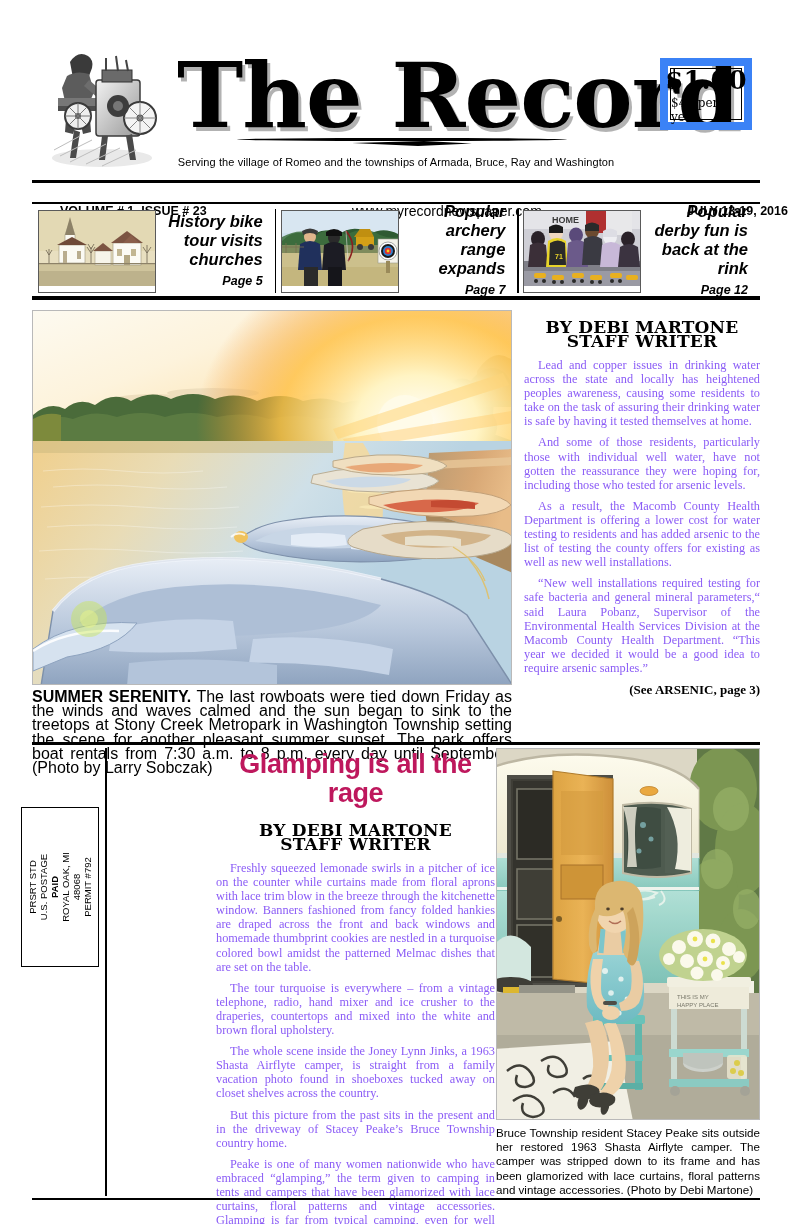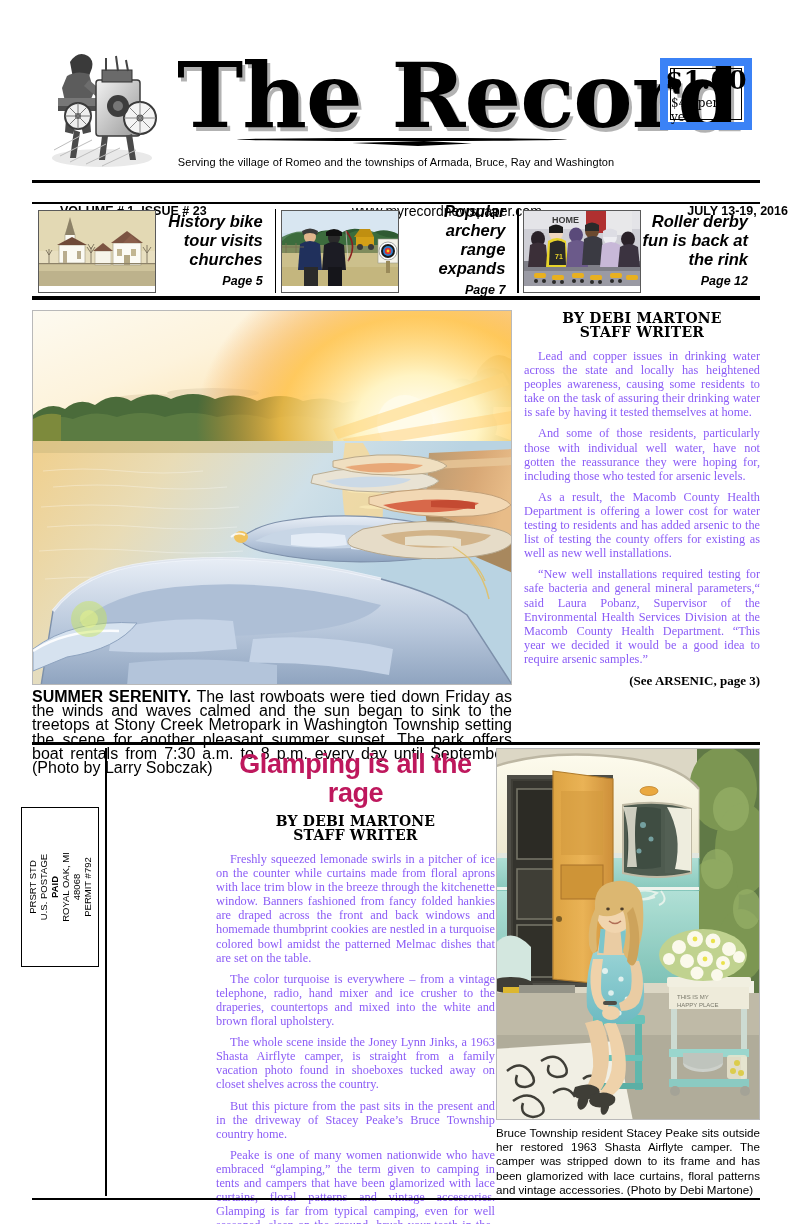--- a/index.html
+++ b/index.html
@@ -60,21 +60,21 @@
      border:1px solid #b9b9b9; overflow:hidden; }
   .hero-caption { position:absolute; left:32px; top:690px; width:480px;
      font-size:16px; line-height:14.2px; color:#000; text-align:justify; }
   .hero-caption b { font-weight:700; }
 
   
   .lead { position:absolute; left:524px; top:305px; width:236px; }
   .lead-hl { font-size:35px; line-height:36px; font-weight:700; color:#000;
      letter-spacing:-0.6px; }
   .byline { text-align:center; font-family:"DejaVu Serif", serif; font-weight:700;
-     font-size:14px; line-height:13.5px; margin-top:7px; letter-spacing:0.2px; }
+     font-size:17px; line-height:13.5px; margin-top:16px; letter-spacing:0.2px; }
   .body-serif { font-family:"Liberation Serif", serif; font-size:12.3px; line-height:14.1px;
      text-align:justify; color:#8b5cf6; }
   .body-serif p { text-indent:14px; margin-top:7px; }
   .body-serif p:first-child { margin-top:10px; }
   .jumpline { text-align:right; font-family:"Liberation Serif", serif;
      font-weight:700; font-size:13px; margin-top:7px; }
 
   
   .mid-rule { position:absolute; left:32px; top:742px; width:728px; height:2.5px; background:#000; }
   .vert-rule-left { position:absolute; left:105px; top:748px; width:1.5px; height:448px; background:#000; }
@@ -328,21 +328,21 @@
             <circle cx="50" cy="70" r="2"></circle>
               <circle cx="58" cy="70" r="2"></circle>
             <circle cx="68" cy="71" r="2"></circle>
               <circle cx="76" cy="71" r="2"></circle>
             <circle cx="88" cy="70" r="2"></circle>
               <circle cx="96" cy="70" r="2"></circle>
           </g>
         </svg>
       </div>
       <div class="teaser-text">
-        <div>Roller derby fun is back at the rink</div>
+        <div>Popular derby fun is back at the rink</div>
         <div class="teaser-page">Page 12</div>
       </div>
     </div>
   </div>
   <div class="teasers-rule"></div>
 
   <div class="hero-photo">
     <svg viewBox="0 0 480 375" width="480" height="375" preserveAspectRatio="none">
       <defs>
         <linearGradient id="sky" x1="0" y1="0" x2="0.75" y2="0.6">
@@ -520,21 +520,21 @@
   </div>
 
   <div class="glamp">
     <div class="glamp-hl">Glamping is all the rage</div>
     <div class="byline">
       <div>BY DEBI MARTONE</div>
       <div>STAFF WRITER</div>
     </div>
     <div class="body-serif glamp-body">
       <p>Freshly squeezed lemonade swirls in a pitcher of ice on the counter while curtains made from floral aprons with lace trim blow in the breeze through the kitchenette window. Banners fashioned from fancy folded hankies are draped across the front and back windows and homemade thumbprint cookies are nestled in a turquoise colored bowl amidst the patterned Melmac dishes that are set on the table.</p>
-      <p>The color turquoise is everywhere – from a vintage telephone, radio, hand mixer and ice crusher to the draperies, countertops and mixed into the white and brown floral upholstery.</p>
+      <p>The tour turquoise is everywhere – from a vintage telephone, radio, hand mixer and ice crusher to the draperies, countertops and mixed into the white and brown floral upholstery.</p>
       <p>The whole scene inside the Joney Lynn Jinks, a 1963 Shasta Airflyte camper, is straight from a family vacation photo found in shoeboxes tucked away on closet shelves across the country.</p>
       <p>But this picture from the past sits in the present and in the driveway of Stacey Peake’s Bruce Township country home.</p>
       <p>Peake is one of many women nationwide who have embraced “glamping,” the term given to camping in tents and campers that have been glamorized with lace curtains, floral patterns and vintage accessories. Glamping is far from typical camping, even for well seasoned, sleep-on-the-ground, brush-your-teeth-in-the-lake campers like Peake.</p>
 
     </div>
 
   </div>
 
   <div class="camper-photo">
     <svg viewBox="0 0 264 372" width="264" height="372" preserveAspectRatio="none">

